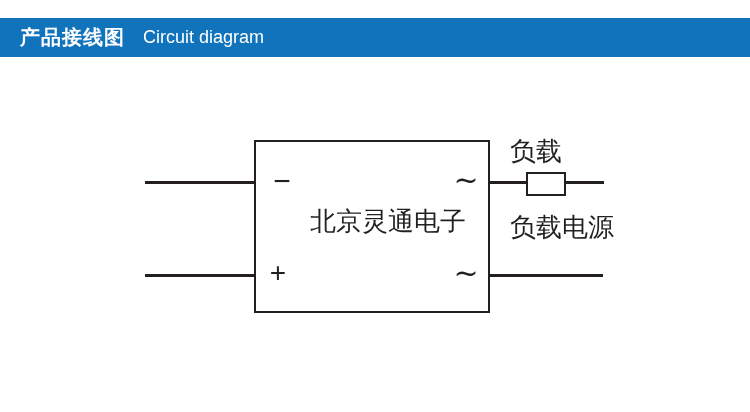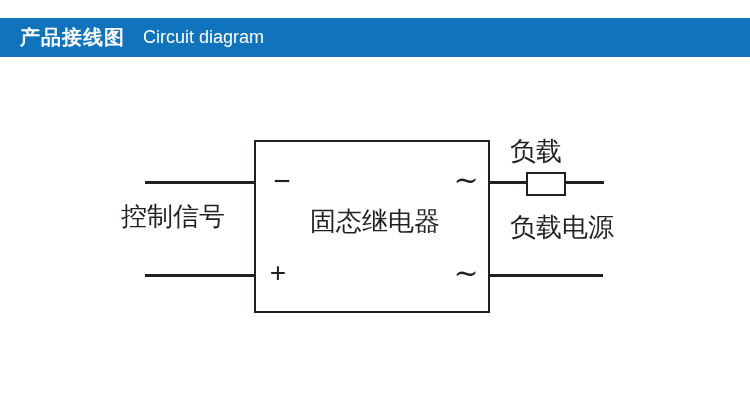--- a/index.html
+++ b/index.html
@@ -109,19 +109,18 @@
     <div class="wire" style="left:488px; top:181px; width:40px;"></div>
     <div class="load-box"></div>
     <div class="wire" style="left:564px; top:181px; width:40px;"></div>
     <div class="wire" style="left:488px; top:274px; width:115px;"></div>
 
     <div class="terminal t-minus" style="left:282px; top:181px;">−</div>
     <div class="terminal t-plus" style="left:278px; top:273px;">+</div>
     <div class="terminal t-ac" style="left:466px; top:180px;">~</div>
     <div class="terminal t-ac" style="left:466px; top:273px;">~</div>
 
-    <div class="lbl" style="left:121px; top:203px;">控制信号</div>
-    <div class="lbl" style="left:310px; top:208px;">固态继电器</div>
+    <div class="lbl" style="left:310px; top:208px;">北京灵通电子</div>
     <div class="lbl" style="left:510px; top:130px;margin-top:8px;">负载</div>
     <div class="lbl" style="left:510px; top:214px;">负载电源</div>
 
   </div>
 </div>
 
 </body></html>

